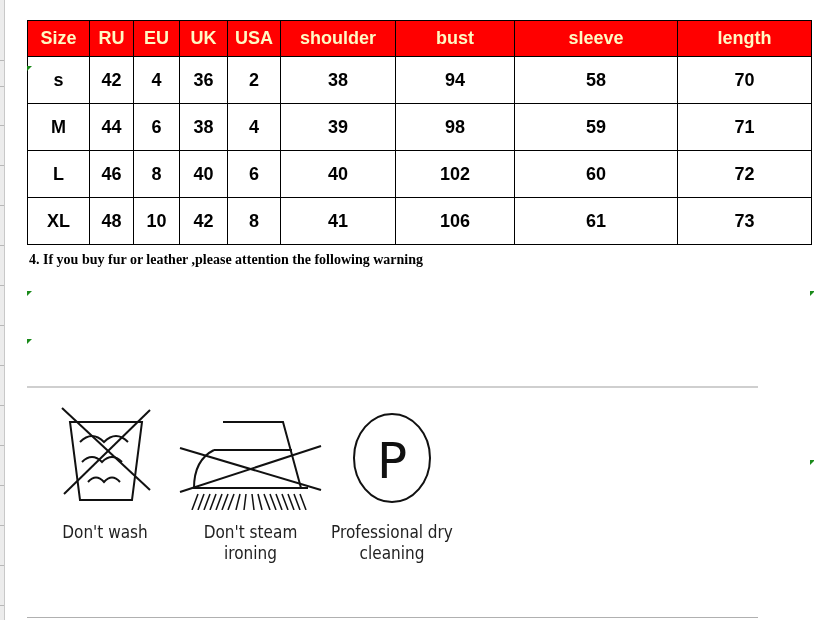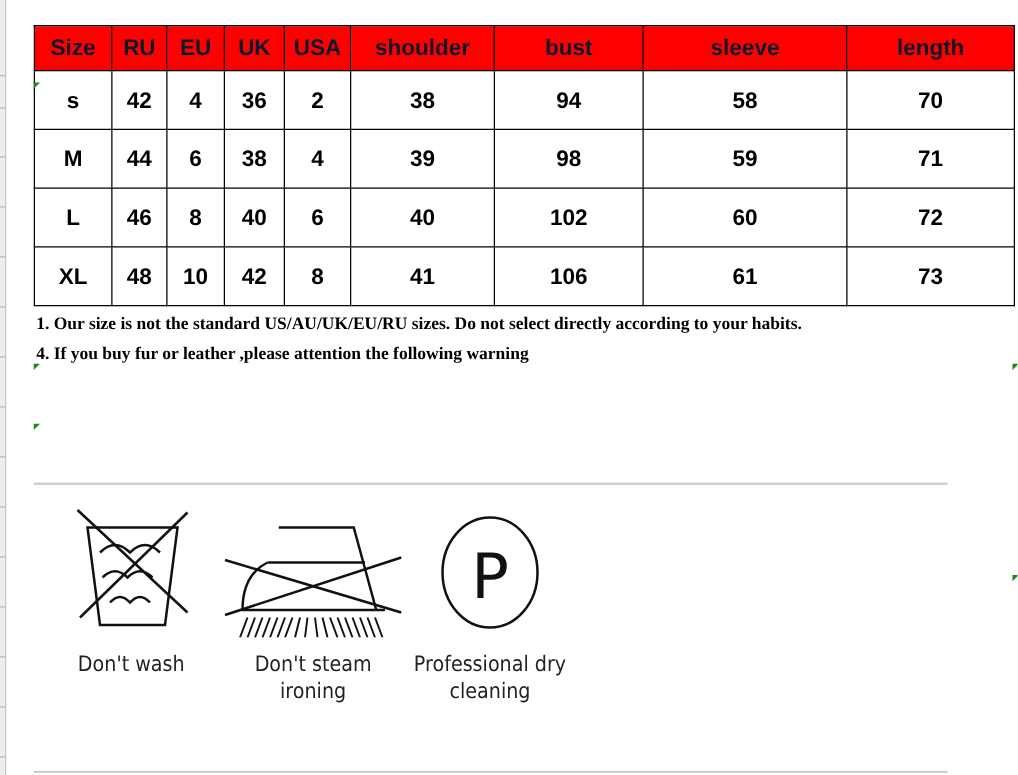--- a/index.html
+++ b/index.html
@@ -19,21 +19,21 @@
     height:46px; background:#000000; color:#ffff00;
     font-weight:bold; font-size:28px; line-height:46px;
     padding-left:7px; white-space:pre; box-sizing:border-box;
   }
   .title-bar .unit { text-decoration:underline; text-decoration-thickness:2px; text-underline-offset:3px; }
   .title-bar .conv { font-size:25px; margin-left:18px; }
   table.size {
     border-collapse:collapse; width:784px; table-layout:fixed;
   }
   table.size th {
-    background:#ff0000; color:#0f172a; font-weight:bold; font-size:18px;
+    background:#ff0000; color:#fef9c3; font-weight:bold; font-size:18px;
     height:35px; border:1px solid #000; padding:0; text-align:center;
   }
   table.size td {
     background:#ffffff; color:#000; font-weight:bold; font-size:18px;
     height:46px; border:1px solid #000; padding:0; text-align:center;
   }
   .notes { margin-top:3px; }
   .note {
     font-family:"Liberation Serif", serif; font-weight:bold; font-size:14px;
     color:#000; height:24px; line-height:24px; padding-left:2px; white-space:nowrap;
@@ -141,21 +141,20 @@
         <td>8</td>
         <td>41</td>
         <td>106</td>
         <td>61</td>
         <td>73</td>
       </tr>
     </tbody>
   </table>
 
   <div class="notes">
-    <div class="note">1. Our size is not the standard US/AU/UK/EU/RU sizes. Do not select directly according to your habits.</div>
     <div class="note">4. If you buy fur or leather ,please attention the following warning</div>
   </div>
 </div>
 
 <div class="mark" style="left:27px;top:66px"></div>
 <div class="mark" style="left:27px;top:291px"></div>
 <div class="mark" style="left:27px;top:339px"></div>
 <div class="mark" style="left:810px;top:291px"></div>
 <div class="mark" style="left:810px;top:460px"></div>
 

